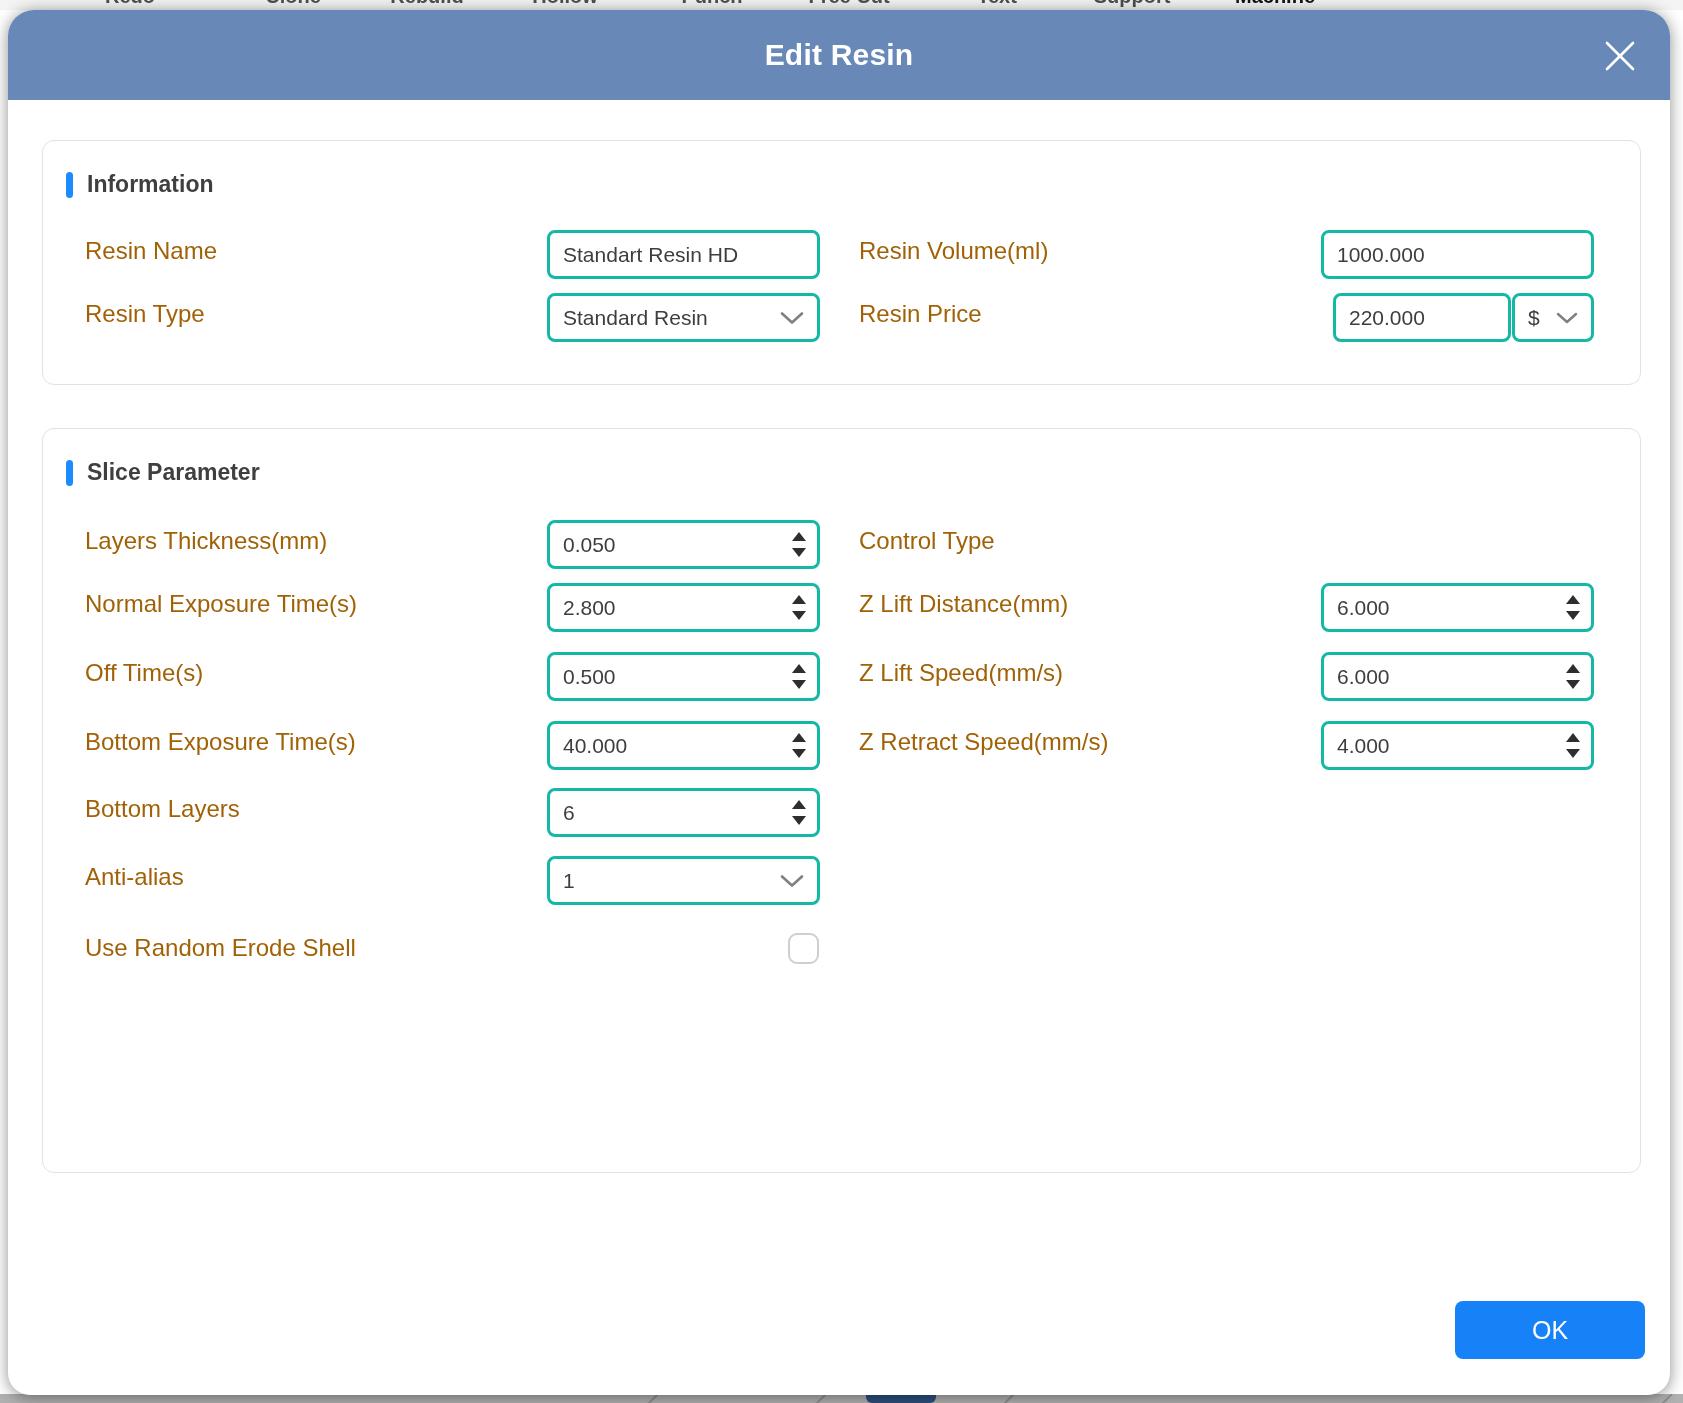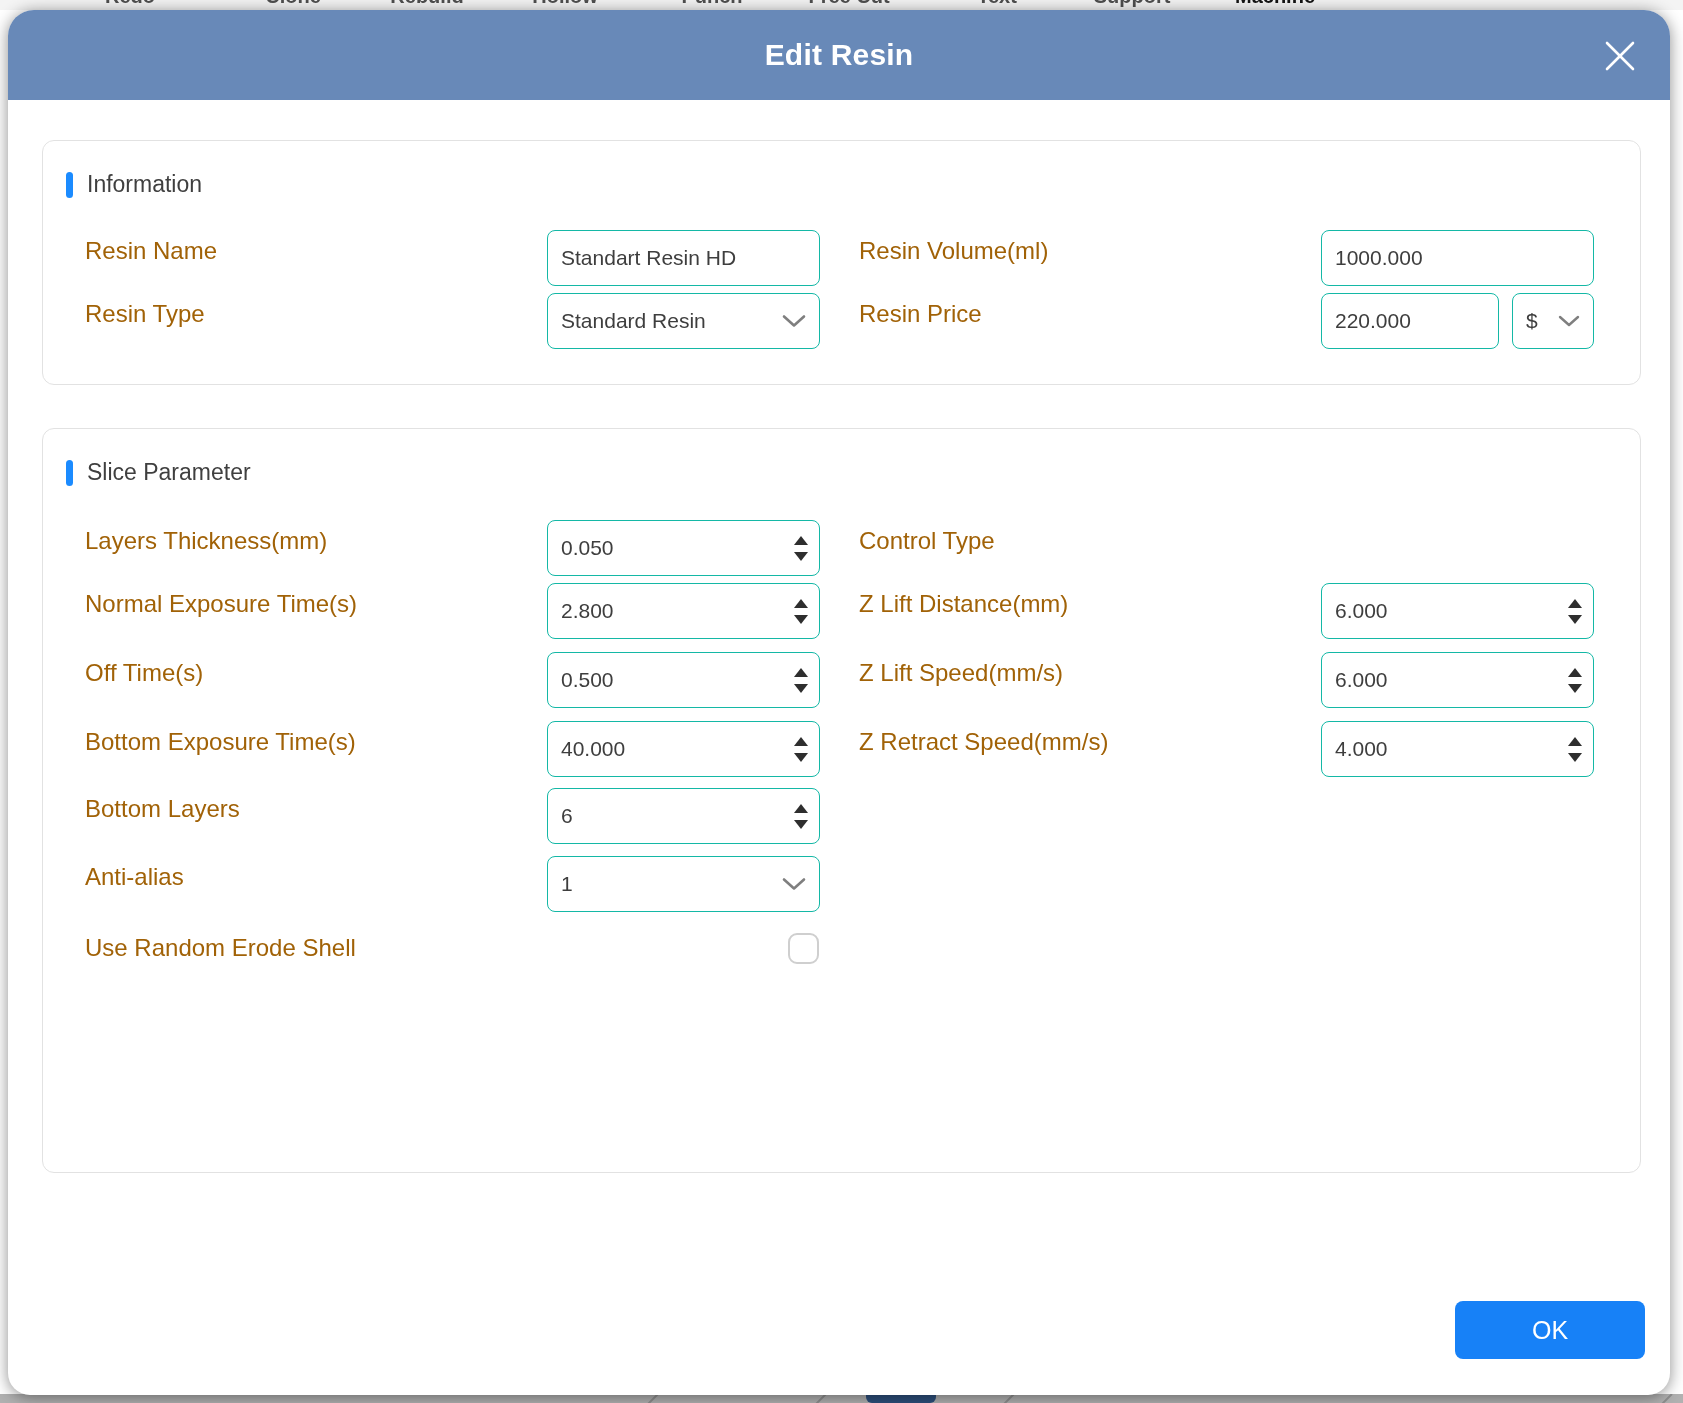--- a/index.html
+++ b/index.html
@@ -29,44 +29,44 @@
   .close-btn { position:absolute; right:30px; top:26px; width:40px; height:40px;
     display:flex; align-items:center; justify-content:center; cursor:pointer; }
 
   
   .card { position:absolute; left:34px; width:1599px; background:#fff;
     border:1px solid #e2e2e2; border-radius:12px; }
   .card-info  { top:130px; height:245px; }
   .card-slice { top:418px; height:745px; }
   .section-head { position:absolute; left:23px; top:30px; display:flex; align-items:center; }
   .accent-bar { width:7px; height:26px; border-radius:4px; background:#1b8bff; margin-right:14px; }
-  .section-title { font-size:23px; font-weight:400; color:#3f3f3f; }
+  .section-title { font-size:23px; font-weight:700; color:#3f3f3f; }
 
   
   .field-row { position:absolute; left:0; width:100%; height:42px; }
   .row-label { position:absolute; font-size:24px; color:#a16207; line-height:42px; white-space:nowrap; }
   .label-left  { left:42px; }
   .label-right { left:816px; }
-  .control { position:absolute; height:56px; border:1px solid #14b8a6; border-radius:8px;
+  .control { position:absolute; height:49px; border:3px solid #14b8a6; border-radius:8px;
     background:#fff; display:flex; align-items:center; }
   .ctrl-left  { left:504px;  width:273px; }
   .ctrl-right { left:1278px; width:273px; }
   .control-input { border:none; outline:none; background:transparent; width:100%;
     height:100%; font-family:"Liberation Sans", sans-serif; font-size:21px;
     color:#3e3e3e; padding-left:13px; border-radius:8px; }
   .control-text { font-size:21px; color:#3e3e3e; padding-left:13px; }
   .spin-buttons { position:absolute; right:11px; top:0; height:100%;
     display:flex; flex-direction:column; justify-content:center; gap:7px; }
   .spin-up { width:0; height:0; border-left:7px solid transparent;
     border-right:7px solid transparent; border-bottom:9px solid #2e2e2e; cursor:pointer; }
   .spin-down { width:0; height:0; border-left:7px solid transparent;
     border-right:7px solid transparent; border-top:9px solid #2e2e2e; cursor:pointer; }
   .chevron { position:absolute; right:13px; top:50%; transform:translateY(-50%); }
   .currency-box { left:1469px; width:82px; }
-  .price-input  { width:178px; }
+  .price-input  { width:178px;margin-left:12px; }
   .checkbox { position:absolute; left:745px; width:31px; height:31px;
     border:2px solid #cfcfcf; border-radius:9px; background:#fff; cursor:pointer; }
 
   
   .ok-btn { position:absolute; left:1435px; top:1291px; width:190px; height:58px;
     background:#1781f7; border:none; border-radius:8px; color:#ffffff;
     font-family:"Liberation Sans", sans-serif; font-size:25px; cursor:pointer;margin-left:12px; }
 </style>
 </head>
 <body>

